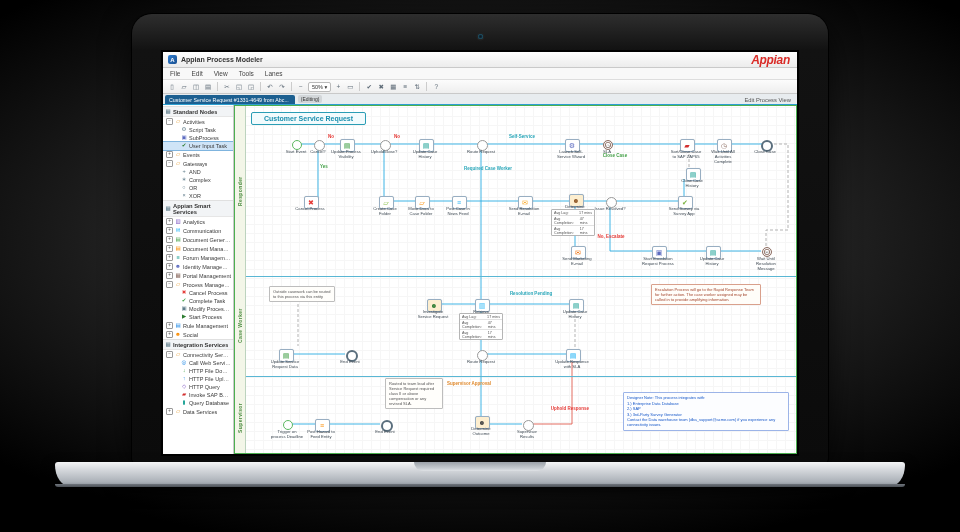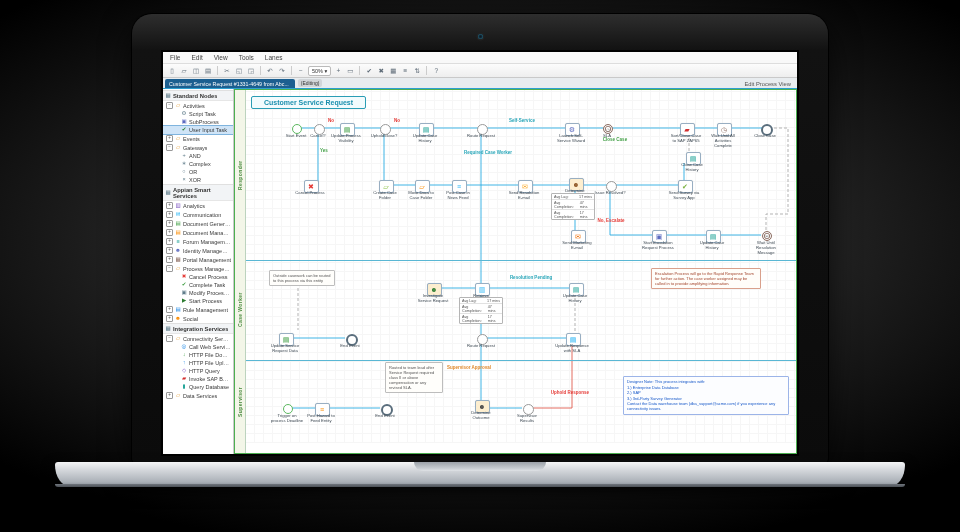--- a/index.html
+++ b/index.html
@@ -113,20 +113,25 @@
   .note.designer .nline{margin:0 0 .5px 0;}
 </style>
 </head>
 <body>
 
 <div class="laptop-bezel">
   <div class="webcam-dot"></div>
   <div class="screen">
     <div class="app">
 
+      <div class="titlebar">
+        <span class="app-icon">A</span>
+        <span class="titlebar-title">Appian Process Modeler</span>
+        <span class="brand">Appian</span>
+      </div>
 
       <div class="menubar" id="menubar">
           <span class="menu-item">File</span>
           <span class="menu-item">Edit</span>
           <span class="menu-item">View</span>
           <span class="menu-item">Tools</span>
           <span class="menu-item">Lanes</span>
         </div>
 
       <div class="toolbar" id="toolbar">

